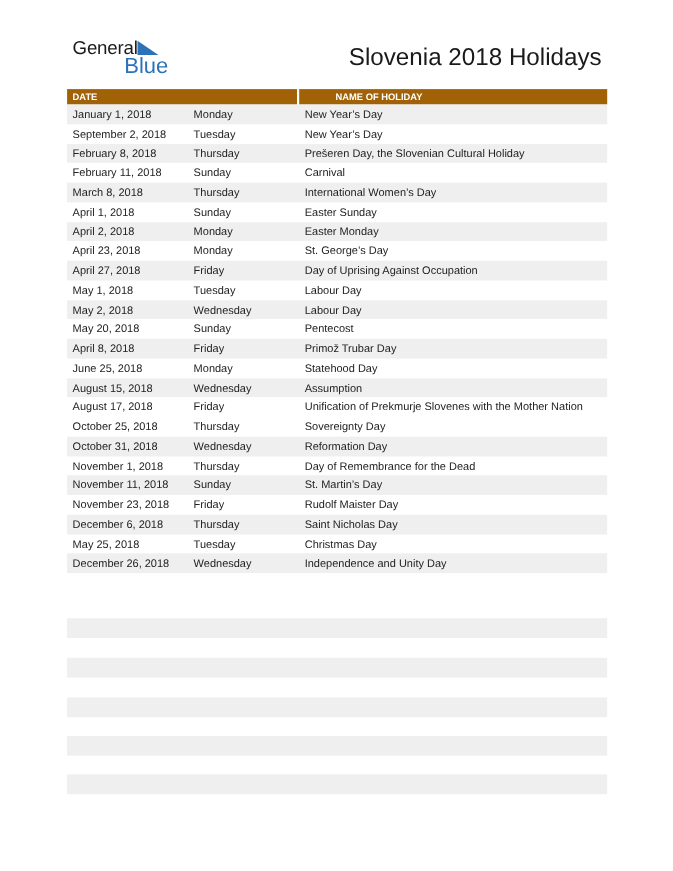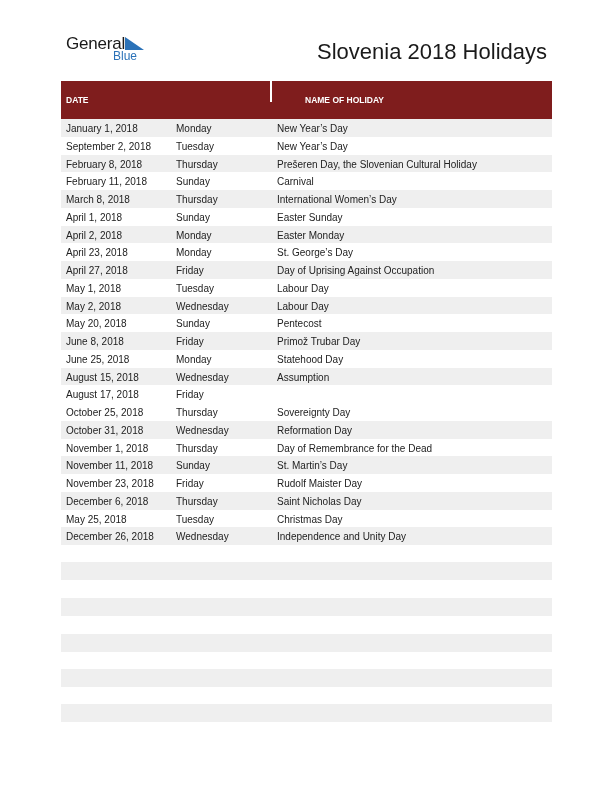--- a/index.html
+++ b/index.html
@@ -1,25 +1,25 @@
 <!DOCTYPE html>
 <html><head>
 <meta charset="utf-8">
 <style>
   html, body { margin: 0; padding: 0; background: #ffffff; }
   body { width: 612px; height: 792px; position: relative; overflow: hidden;
          font-family: "Liberation Sans", sans-serif; color: #222; }
   .logo { position: absolute; left: 66px; top: 34px; width: 90px; height: 34px; }
   .logo .general { position: absolute; left: 0; top: 0; font-size: 17px; color: #1a1a1a; letter-spacing: -0.2px; }
-  .logo .blue { position: absolute; left: 47px; top: 15px; font-size: 12px; color: #2b72b8; }
+  .logo .blue { position: absolute; left: 47px; top: 15px; font-size: 20px; color: #2b72b8; }
   .logo .tri { position: absolute; left: 59px; top: 3px; width: 0; height: 0;
                border-left: 19px solid transparent; border-bottom: 13px solid #2b72b8; transform: scaleX(-1); }
   .title { position: absolute; right: 65px; top: 39px; font-size: 22px; color: #1a1a1a; }
   .table { position: absolute; left: 61px; top: 81px; width: 491px; }
-  .thead { height: 38px; background: #7f1d1d; display: flex; align-items: center; position: relative;
+  .thead { height: 14px; background: #a16207; display: flex; align-items: center; position: relative;
            color: #fff; font-size: 8.5px; font-weight: bold; }
   .thead .c1 { position: absolute; left: 5px; }
   .thead .c3 { position: absolute; left: 216px; margin-left: 28px; }
   .thead .divider { position: absolute; left: 209px; top: 0; width: 1.5px; height: 21px; background: #fff; }
   .row { height: 17.75px; position: relative; font-size: 10px; color: #222; }
   .row.odd { background: #efefef; }
   .row span { position: absolute; top: 4px; white-space: nowrap; }
   .row .c1 { left: 5px; }
   .row .c2 { left: 115px; }
   .row .c3 { left: 216px; text-align: center; }
@@ -97,37 +97,38 @@
         <span class="c1">May 2, 2018</span>
         <span class="c2">Wednesday</span>
         <span class="c3">Labour Day</span>
       </div>
       <div class="row">
         <span class="c1">May 20, 2018</span>
         <span class="c2">Sunday</span>
         <span class="c3">Pentecost</span>
       </div>
       <div class="row odd">
-        <span class="c1">June 8, 2018</span>
+        <span class="c1">April 8, 2018</span>
         <span class="c2">Friday</span>
         <span class="c3">Primož Trubar Day</span>
       </div>
       <div class="row">
         <span class="c1">June 25, 2018</span>
         <span class="c2">Monday</span>
         <span class="c3">Statehood Day</span>
       </div>
       <div class="row odd">
         <span class="c1">August 15, 2018</span>
         <span class="c2">Wednesday</span>
         <span class="c3">Assumption</span>
       </div>
       <div class="row">
         <span class="c1">August 17, 2018</span>
         <span class="c2">Friday</span>
+        <span class="c3">Unification of Prekmurje Slovenes with the Mother Nation</span>
       </div>
       <div class="row">
         <span class="c1">October 25, 2018</span>
         <span class="c2">Thursday</span>
         <span class="c3">Sovereignty Day</span>
       </div>
       <div class="row odd">
         <span class="c1">October 31, 2018</span>
         <span class="c2">Wednesday</span>
         <span class="c3">Reformation Day</span>

